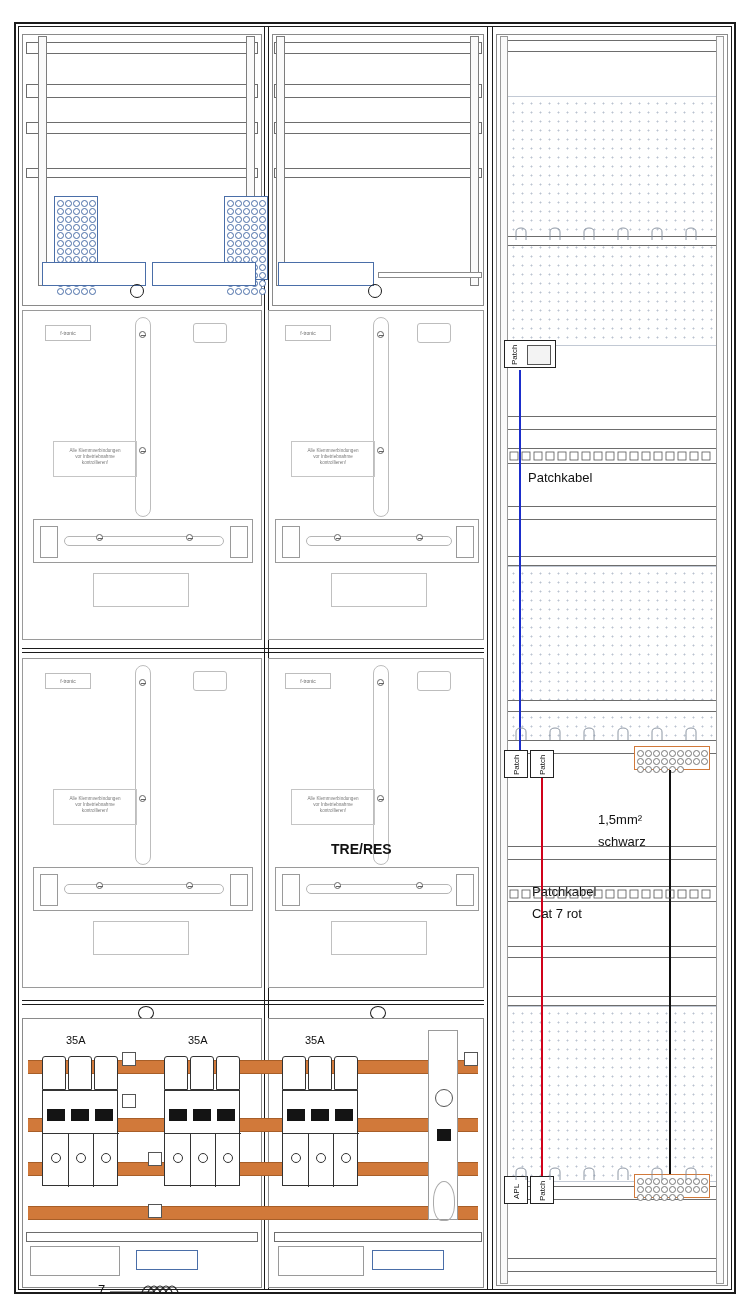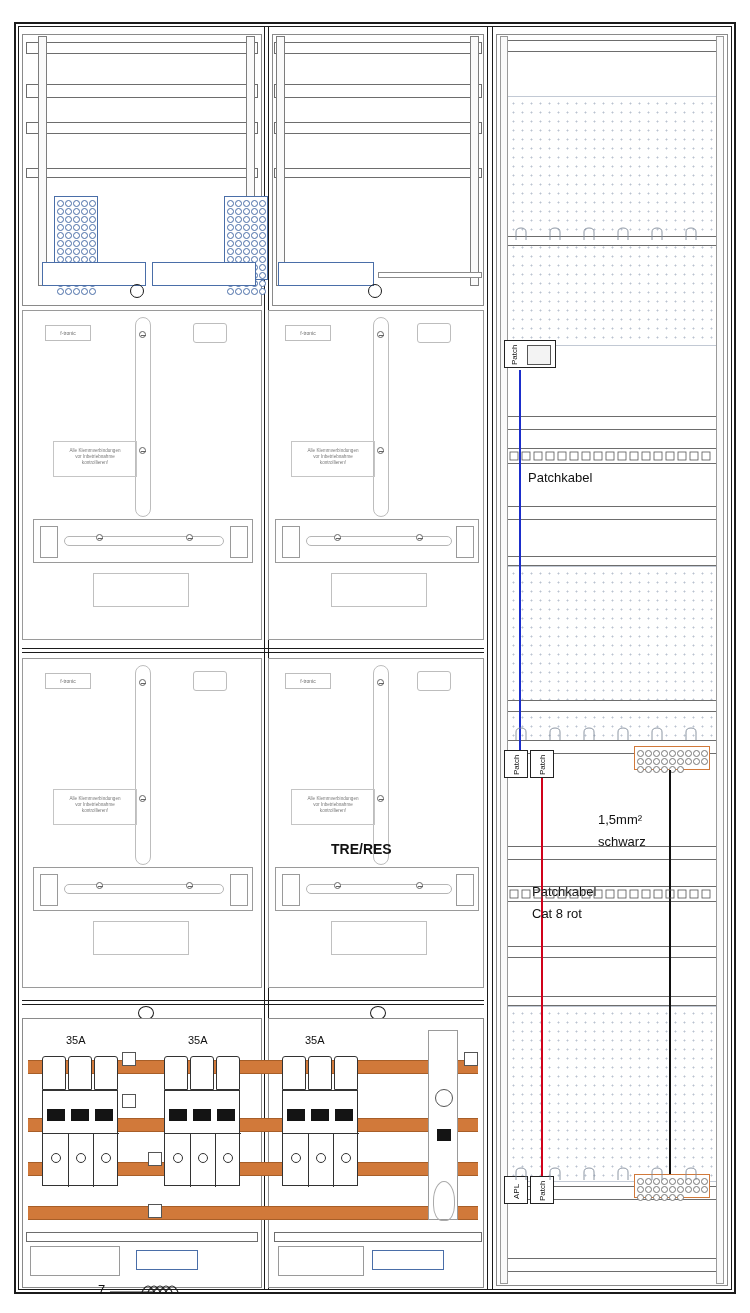--- a/index.html
+++ b/index.html
@@ -490,21 +490,21 @@
   <svg class="abs" style="left:620px;top:760px;width:120px;height:440px;" viewBox="0 0 120 440">
     <path d="M50 10 V430" stroke="#111111" stroke-width="2" fill="none"></path>
   </svg>
   <div class="abs lbl" style="left:598px;top:812px;">1,5mm²</div>
   <div class="abs lbl" style="left:598px;top:834px;">schwarz</div>
 
   <svg class="abs" style="left:520px;top:770px;width:60px;height:420px;" viewBox="0 0 60 420">
     <path d="M22 8 V412" stroke="#d0021b" stroke-width="2" fill="none"></path>
   </svg>
   <div class="abs lbl" style="left:532px;top:884px;">Patchkabel</div>
-  <div class="abs lbl" style="left:532px;top:906px;">Cat 8 rot</div>
+  <div class="abs lbl" style="left:532px;top:906px;">Cat 7 rot</div>
 
   <div class="abs" style="left:504px;top:1176px;width:24px;height:28px;border:1px solid #222;background:#fff;">
     <div class="patchlab abs" style="left:4px;top:2px;width:14px;height:24px;border:none;font-size:8px;">APL</div>
   </div>
   <div class="abs" style="left:530px;top:1176px;width:24px;height:28px;border:1px solid #222;background:#fff;">
     <div class="patchlab abs" style="left:4px;top:2px;width:14px;height:24px;border:none;">Patch</div>
   </div>
 
   <div class="abs" style="left:634px;top:1174px;width:76px;height:24px;border:1px solid #d1793a;background:#fff;">
     <div style="display:flex;padding:2px 1px;flex-wrap:wrap;width:74px;">

